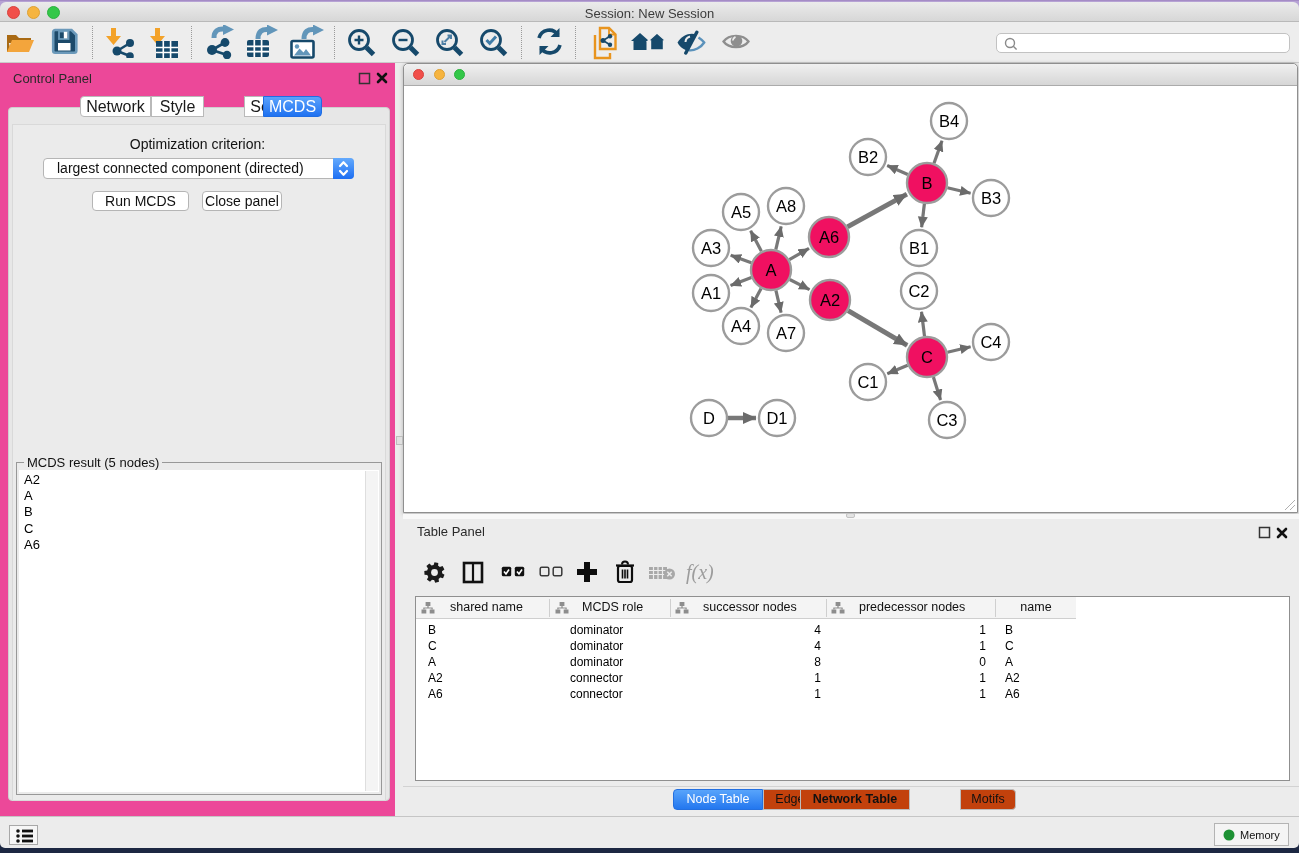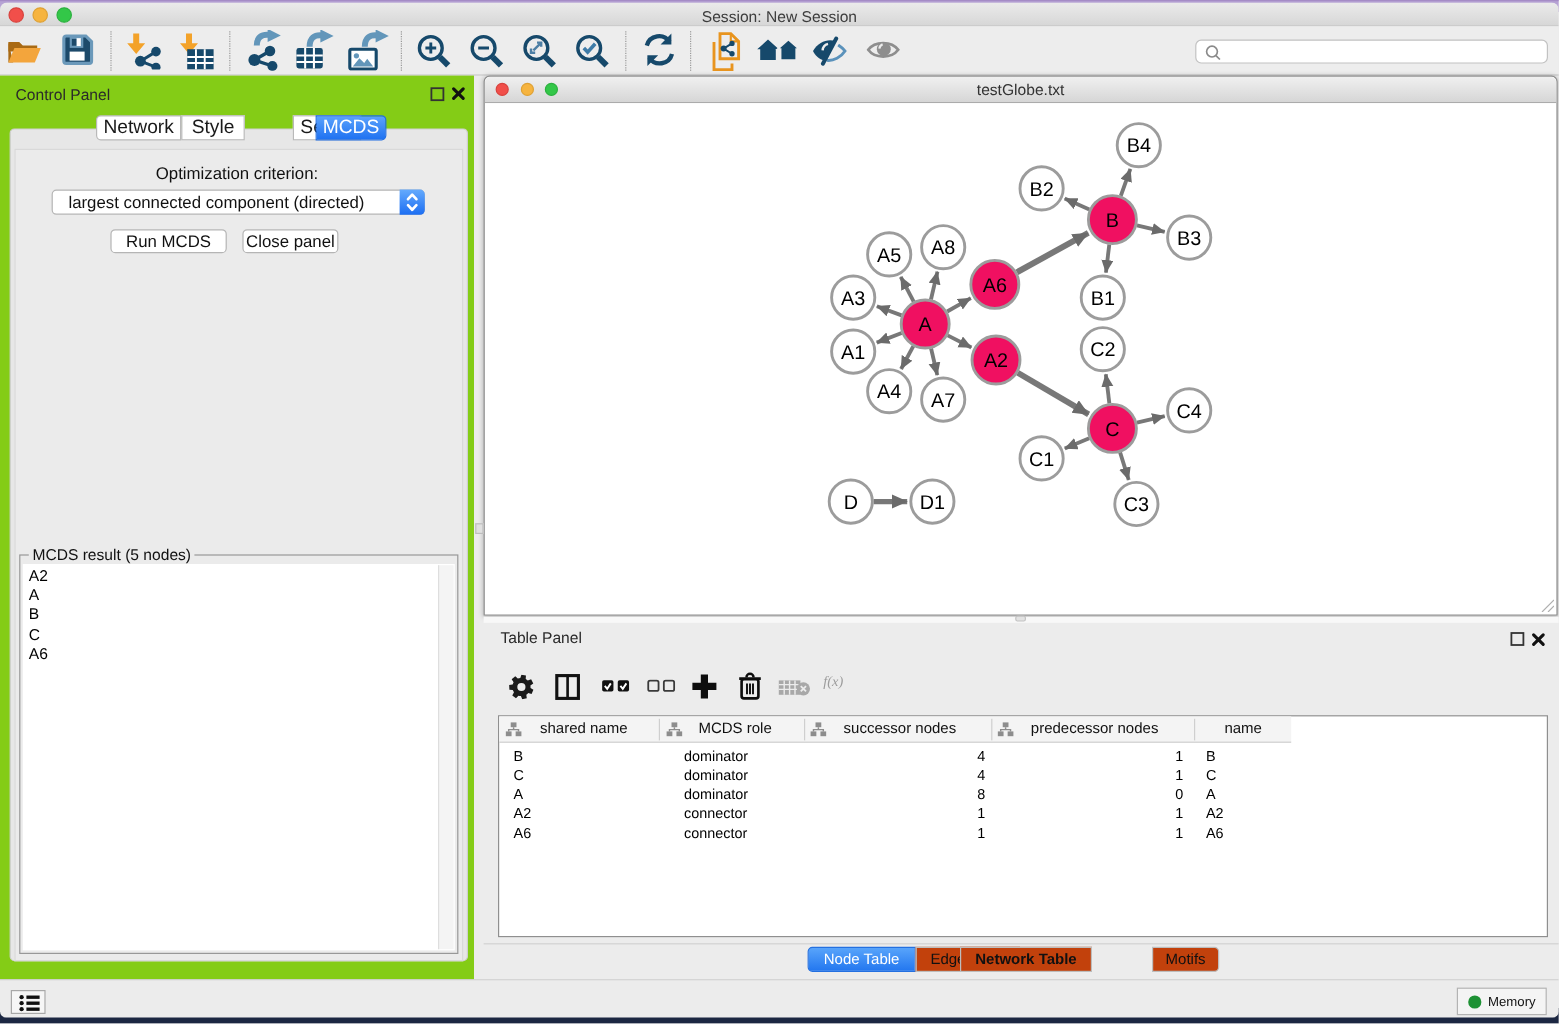--- a/index.html
+++ b/index.html
@@ -10,21 +10,21 @@
 #navy { left:0; top:840px; width:1299px; height:13px; background:#1c2742; }
 #titlebar { left:0; top:2px; width:1299px; height:20px; background:linear-gradient(#ebebeb,#d7d7d7); border-bottom:1px solid #b9b9b9; border-radius:6px 6px 0 0; }
 #titlebar .tl { position:absolute; top:3.5px; width:13px; height:13px; border-radius:50%; }
 #title { width:100%; text-align:center; font-size:13px; color:#3c3c3c; margin-top:4px; }
 
 #toolbar { left:0; top:22px; width:1299px; height:41px; background:#ededed; border-bottom:1px solid #cacaca; }
 .sep { position:absolute; top:4px; height:33px; width:0; border-left:1px dotted #9a9a9a; }
 .tbi { position:absolute; top:0; }
 #search { position:absolute; left:996px; top:11px; width:294px; height:20px; border:1px solid #c2c2c2; border-radius:5px; background:#fff; }
 
-#cpanel { left:0; top:63px; width:395px; height:753px; background:#84cc16; }
+#cpanel { left:0; top:63px; width:395px; height:753px; background:#ec4899; }
 #cptitle { left:13px; top:8px; font-size:13px; color:#2a2a2a; }
 .wicon { position:absolute; top:9px; font-size:12px; color:#111; }
 .tab { position:absolute; top:33px; z-index:5; height:21px; line-height:20px; text-align:center; background:#fff; border:1px solid #b9b9b9; color:#1a1a1a; }
 .tab.sel { background:linear-gradient(#5ba2fc,#1f72f1); color:#fff; border-color:#1f6de4; }
 #cpbody { left:8px; top:44px; width:382px; height:694px; background:#e7e7e7; border:1px solid #cfcfcf; border-radius:4px; }
 #cpinner { left:12px; top:61px; width:374px; height:677px; background:#ebebeb; border:1px solid #d9d9d9; }
 #optlabel { left:0; top:73px; width:395px; text-align:center; font-size:14px; color:#111; }
 #dropdown { left:43px; top:95px; width:311px; height:21px; background:#fff; border:1px solid #b5b5b5; border-radius:4px; font-size:14px; color:#111; line-height:19px; padding-left:13px; }
 #spinner { position:absolute; right:-1px; top:-1px; width:21px; height:21px; border-radius:0 4px 4px 0; background:linear-gradient(#64aafd,#1c6ef2); }
 .btn { position:absolute; top:128px; height:20px; background:#fff; border:1px solid #b5b5b5; border-radius:4px; font-size:14px; color:#111; text-align:center; line-height:18px; }
@@ -210,21 +210,20 @@
     <div id="fslabel">MCDS result (5 nodes)</div>
     <div id="fslist">A2<br>A<br>B<br>C<br>A6</div>
     <div id="fsscroll"></div>
   </div>
 </div>
 <div class="abs" id="netwin">
   <div id="nettitle">
     <div class="tl" style="left:9px;background:#f14f4a;border:1px solid #d8433e;"></div>
     <div class="tl" style="left:30px;background:#f6b43f;border:1px solid #dfa133;"></div>
     <div class="tl" style="left:50px;background:#33c748;border:1px solid #2cb13f;"></div>
-    <div id="netname">testGlobe.txt</div>
   </div>
   <svg style="position:absolute;left:0;top:24px" width="893" height="424" font-size="16.5px">
 <defs>
         <marker id="ars" markerUnits="userSpaceOnUse" markerWidth="12" markerHeight="11" refX="10.5" refY="5" orient="auto">
           <path d="M0 0 L11 5 L0 10 z" fill="#6b6b6b"></path>
         </marker>
         <marker id="arl" markerUnits="userSpaceOnUse" markerWidth="15" markerHeight="13" refX="13" refY="6" orient="auto">
           <path d="M0 0 L13.5 6 L0 12 z" fill="#6b6b6b"></path>
         </marker>
       </defs>
@@ -338,21 +337,21 @@
   <path d="M7.5 9.5 v9 M10 9.5 v9 M12.5 9.5 v9" stroke="#0d0d0d" stroke-width="1.6"></path>
 </svg>
 <svg class="abs" style="left:648px;top:566px" width="28" height="14">
   <rect x="1" y="1" width="18" height="12" fill="#a8a8a8"></rect>
   <g stroke="#ececec" stroke-width="1.2">
       <path d="M1 4.5 h18 M1 8.5 h18 M5.5 1 v12 M10 1 v12 M14.5 1 v12"></path>
     </g>
   <circle cx="21.5" cy="8" r="5.5" fill="#a8a8a8"></circle>
   <path d="M19.3 5.8 l4.4 4.4 M23.7 5.8 l-4.4 4.4" stroke="#ececec" stroke-width="1.5"></path>
 </svg>
-<div class="abs" style="left:686px;top:561px;font-family:'Liberation Serif',serif;font-style:italic;font-size:12px;color:#9c9c9c;">f(x)</div>
+<div class="abs" style="left:686px;top:561px;font-family:'Liberation Serif',serif;font-style:italic;font-size:20px;color:#9c9c9c;">f(x)</div>
 <div class="abs" id="tbl">
   <div id="thead">
     <svg class="hicn" style="left:5px" width="14" height="14">
         <g fill="#8d8d8d">
           <rect x="4.6" y="1" width="4.8" height="4"></rect>
           <rect x="0.5" y="8.5" width="4.8" height="4"></rect>
           <rect x="8.7" y="8.5" width="4.8" height="4"></rect>
           <path d="M7 5 v2 M2.9 8.5 v-1.5 h8.2 v1.5" fill="none" stroke="#8d8d8d" stroke-width="1.2"></path>
         </g>
       </svg>

